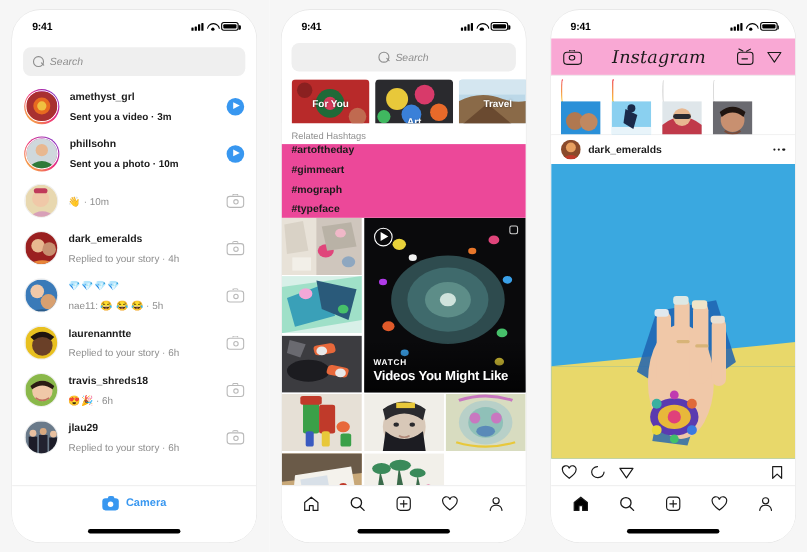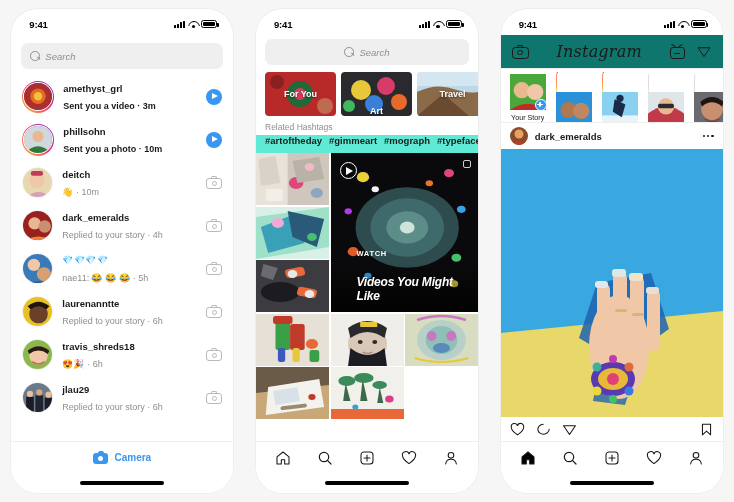--- a/index.html
+++ b/index.html
@@ -157,47 +157,47 @@
     flex: 0 0 71px; height: 44px; border-radius: 4px; position: relative; overflow: hidden;
     display: flex; align-items: center; justify-content: center;
   }
   .ex-cat .lbl {
     position: relative; z-index: 2; font-size: 9px; font-weight: bold; color: #fff;
     text-shadow: 0 0.5px 2px rgba(0,0,0,.55); padding-bottom: 1px;
   }
   .ex-cat.active .lbl { border-bottom: 1.6px solid #fff; padding-bottom: 2px; margin-top: 36px; }
   .ex-hash-title { font-size: 8.5px; color: #8e8e8e; padding: 6px 9px 3px; background: #fff; }
   .ex-hash-row {
-    display: flex; gap: 7px; padding: 0 9px 7px; background: #5eead4;
-    font-size: 9.5px; font-weight: bold; color: #1a1a1a; white-space: nowrap; overflow: hidden;
+    display: flex; gap: 7px; padding: 0 9px 7px; background: #ec4899;
+    font-size: 9.5px; font-weight: bold; color: #1a1a1a; white-space: nowrap; overflow: hidden; flex-direction: column;
   }
   .ex-grid { flex: 1 1 auto; display: grid; grid-template-columns: repeat(3, 1fr); grid-auto-rows: 52px; gap: 1.5px; overflow: hidden; }
   .tile { position: relative; overflow: hidden; }
   .tile.big { grid-column: span 2; grid-row: span 3; }
   .play-ring {
     position: absolute; left: 9px; top: 9px; width: 17px; height: 17px; border-radius: 50%;
     border: 1.4px solid #fff; z-index: 3;
   }
   .play-ring::after {
     content: ""; position: absolute; left: 5.6px; top: 3.6px;
     border-left: 7px solid #fff; border-top: 4.2px solid transparent; border-bottom: 4.2px solid transparent;
   }
-  .watch-ov { position: absolute; left: 26px; bottom: 9px; z-index: 3; }
+  .watch-ov { position: absolute; left: 9px; bottom: 9px; z-index: 3; }
   .watch-k { font-size: 7.5px; font-weight: bold; color: #fff; letter-spacing: 0.7px; }
-  .watch-t { font-size: 12px; font-weight: bold; color: #fff; letter-spacing: -0.2px; margin-top: 17px; font-style: italic; }
+  .watch-t { font-size: 12px; font-weight: bold; color: #fff; letter-spacing: -0.2px; margin-top: 0; }
   .ig-circle-sm {
     position: absolute; right: 7px; top: 7px; width: 8px; height: 8px; z-index: 3;
     border: 1px solid rgba(255,255,255,.8); border-radius: 2px;
   }
 
   
   .fd-header {
-    height: 34px; flex: 0 0 34px; background: #0f766e;
-    display: flex; align-items: center; justify-content: space-between;
-    padding: 0 11px; border-bottom: 0.5px solid #efefef;
+    height: 34px; flex: 0 0 34px; background: #f9a8d4;
+    display: flex; align-items: center; 
+    padding: 0 11px; border-bottom: 0.5px solid #efefef; gap: 28px;
   }
   .cam-out { width: 17px; height: 14px; position: relative; }
   .cam-out .b { position: absolute; left: 0; bottom: 0; width: 17px; height: 12px; border: 1.3px solid #1a1a1a; border-radius: 3.5px; }
   .cam-out .l { position: absolute; left: 5.8px; bottom: 3.4px; width: 5.6px; height: 5.6px; border: 1.3px solid #1a1a1a; border-radius: 50%; }
   .cam-out .t { position: absolute; left: 5px; top: 0; width: 6.4px; height: 2.6px; border: 1.3px solid #1a1a1a; border-bottom: none; border-radius: 2px 2px 0 0; }
   .ig-logo {
     font-family: "DejaVu Serif", serif; font-style: italic; font-size: 16px;
     font-weight: normal; color: #1a1a1a; letter-spacing: 0.2px;
   }
   .hdr-right { display: flex; align-items: center; gap: 11px; }
@@ -322,21 +322,20 @@
           <div class="dm-row">
             <span class="av" style="width:31px;height:31px;flex:0 0 31px;border:0.5px solid #efefef">
               <svg width="31" height="31" viewBox="0 0 40 40">
                 <rect width="40" height="40" fill="#e8d8b0"></rect>
                 <circle cx="18" cy="16" r="10" fill="#f0c8a8"></circle>
                 <path d="M2 40 Q20 22 38 40Z" fill="#d8a0b8"></path>
                 <rect x="10" y="4" width="16" height="6" rx="3" fill="#c03a5a"></rect>
               </svg>
             </span>
             <span class="dm-texts">
-              <span class="dm-name">deitch</span>
               <span class="dm-sub">👋 · 10m</span>
             </span>
             <span class="camico">
               <span class="bump"></span>
               <span class="body"></span>
               <span class="lens"></span>
             </span>
           </div>
           <div class="dm-row">
             <span class="av" style="width:31px;height:31px;flex:0 0 31px;border:0.5px solid #efefef">
@@ -720,29 +719,20 @@
           <span class="plane">
             <svg viewBox="0 0 24 24" width="16" height="15">
                 <path d="M2.5 6 L21.5 6 L12 20 Z" fill="none" stroke="#1a1a1a" stroke-width="1.6" stroke-linejoin="round"></path>
               </svg>
           </span>
         </span>
       </div>
 
       <div class="stories" id="stories">
           <div class="story">
-            <span class="st-av-wrap"><span class="st-av"><svg width="36" height="36" viewBox="0 0 40 40">
-                  <rect width="40" height="40" fill="#4aa83a"></rect>
-                  <circle cx="13" cy="18" r="9" fill="#e8b890"></circle>
-                  <circle cx="28" cy="20" r="9" fill="#f0c8a8"></circle>
-                  <path d="M0 40 Q20 26 40 40Z" fill="#c02a2a"></path>
-                </svg></span><span class="st-plus"></span></span>
-            <span class="st-name">Your Story</span>
-          </div>
-          <div class="story">
             <span class="st-av-wrap"><span class="st-grad"><span class="st-av"><svg width="36" height="36" viewBox="0 0 40 40">
                     <rect width="40" height="40" fill="#2a90d8"></rect>
                     <circle cx="14" cy="20" r="9" fill="#b07850"></circle>
                     <circle cx="28" cy="21" r="9" fill="#c08860"></circle>
                     <path d="M0 40 Q20 28 40 40Z" fill="#e0607a"></path>
                   </svg></span></span></span>
             <span class="st-name">noelle_kim</span>
           </div>
           <div class="story">
             <span class="st-av-wrap"><span class="st-grad"><span class="st-av"><svg width="36" height="36" viewBox="0 0 40 40">

